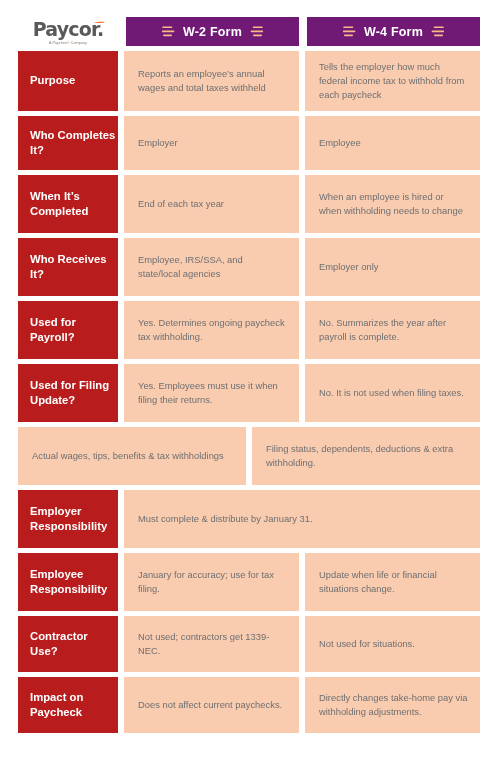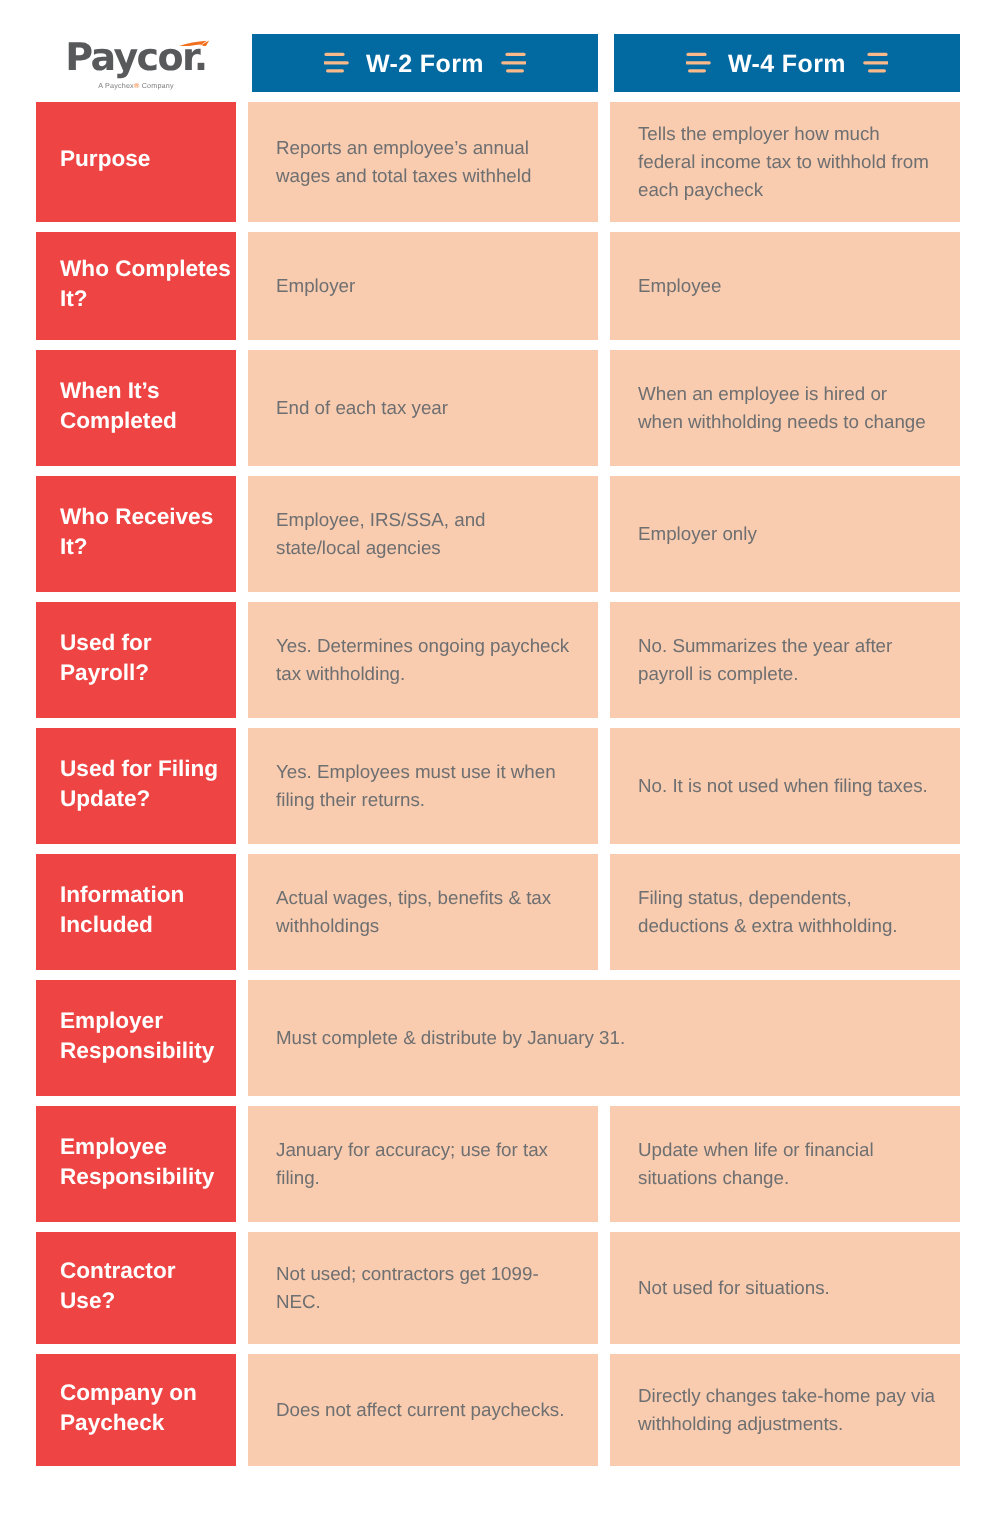--- a/index.html
+++ b/index.html
@@ -65,21 +65,21 @@
     font-size: 3.6px;
     color: #7a7b7d;
     letter-spacing: 0.1px;
     margin-top: 2px;
     white-space: nowrap;
   }
   .logo-tagline .rmark { color: #f2701d; }
 
   .head-cell {
     flex: 1 1 0;
-    background: #0369a1;
+    background: #701a75;
     display: flex;
     align-items: center;
     justify-content: center;
     gap: 8px;
     color: #ffffff;
     font-size: 12.5px;
     font-weight: 700;
     letter-spacing: 0.2px;
   }
   .head-cell .head-label { color:#ffffff; }
@@ -87,21 +87,21 @@
   .flourish { display:block; width:13px; height:11px; flex:0 0 13px; }
 
   
   .table { display: flex; flex-direction: column; gap: 5px; }
 
   .row { display: flex; gap: 6px; }
 
   .label-cell {
     width: 100px;
     flex: 0 0 100px;
-    background: #ef4444;
+    background: #b91c1c;
     color: #ffffff;
     font-size: 11.3px;
     font-weight: 700;
     line-height: 1.35;
     display: flex;
     align-items: center;
     padding: 8px 0 8px 12px;
   }
 
   .val-cell {
@@ -209,42 +209,41 @@
       <div class="val-cell">No. Summarizes the year after payroll is complete.</div>
     </div>
 
     <div class="row h-58">
       <div class="label-cell">Used for Filing Update?</div>
       <div class="val-cell">Yes. Employees must use it when filing their returns.</div>
       <div class="val-cell">No. It is not used when filing taxes.</div>
     </div>
 
     <div class="row h-58">
-      <div class="label-cell">Information Included</div>
       <div class="val-cell">Actual wages, tips, benefits &amp; tax withholdings</div>
       <div class="val-cell">Filing status, dependents, deductions &amp; extra withholding.</div>
     </div>
 
     <div class="row h-58">
       <div class="label-cell">Employer Responsibility</div>
       <div class="val-cell">Must complete &amp; distribute by January 31.</div>
     </div>
 
     <div class="row h-58">
       <div class="label-cell">Employee Responsibility</div>
       <div class="val-cell">January for accuracy; use for tax filing.</div>
       <div class="val-cell">Update when life or financial situations change.</div>
     </div>
 
     <div class="row h-56">
       <div class="label-cell">Contractor Use?</div>
-      <div class="val-cell">Not used; contractors get 1099-NEC.</div>
+      <div class="val-cell">Not used; contractors get 1339-NEC.</div>
       <div class="val-cell">Not used for situations.</div>
     </div>
 
     <div class="row h-56">
-      <div class="label-cell">Company on Paycheck</div>
+      <div class="label-cell">Impact on Paycheck</div>
       <div class="val-cell">Does not affect current paychecks.</div>
       <div class="val-cell">Directly changes take-home pay via withholding adjustments.</div>
     </div>
 
   </div>
 </div>
 
 </body></html>

